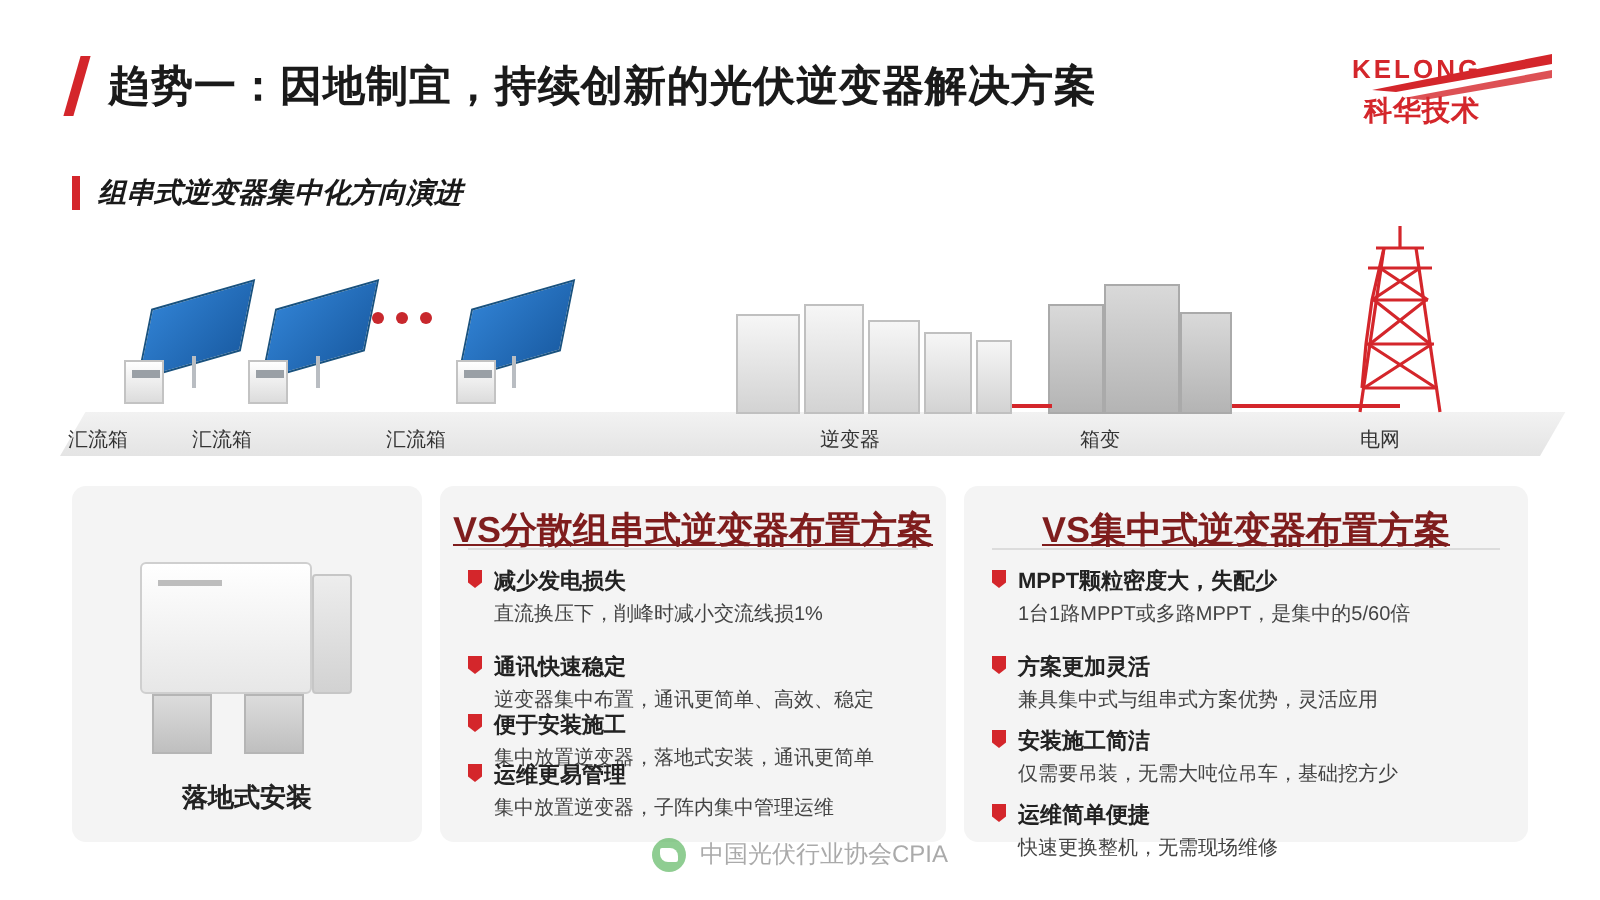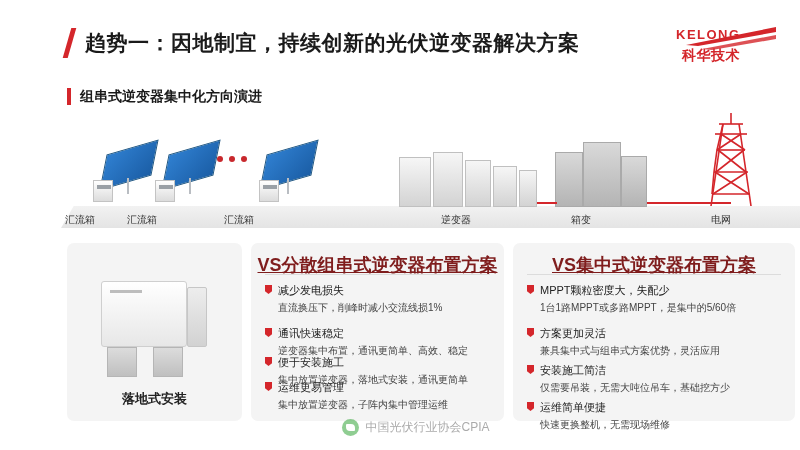--- a/index.html
+++ b/index.html
@@ -3,38 +3,38 @@
 <meta charset="utf-8">
 <style>
   * { box-sizing: border-box; margin: 0; padding: 0; }
   body {
     width: 800px; height: 450px;
     background: #ffffff;
     font-family: "Liberation Sans", sans-serif;
     overflow: hidden;
     position: relative;
   }
-  .slide { position: absolute; inset: 0; background: #fff; margin-left: 31px; }
+  .slide { position: absolute; inset: 0; background: #fff; }
 
   
   .title-row {
     position: absolute; left: 36px; top: 28px;
     display: flex; align-items: center;
   }
   .title-slash {
     width: 5px; height: 30px; background: #d4262b;
     transform: skewX(-16deg); margin-right: 13px;
   }
   .title-text {
     font-size: 21px; font-weight: bold; color: #1a1a1a;
     letter-spacing: 0.5px; white-space: nowrap;
   }
   .subtitle-row {
     position: absolute; left: 36px; top: 88px;
-    display: flex; align-items: flex-start;
+    display: flex; align-items: flex-start; font-style: italic;
   }
   .subtitle-bar {
     width: 4px; height: 17px; background: #d4262b; margin-right: 9px;
   }
   .subtitle-text {
     font-size: 14px; font-weight: bold; color: #1a1a1a;
   }
 
   
   .logo {
@@ -123,21 +123,21 @@
     text-decoration: underline;
   }
   .pb-head-line {
     position: absolute; left: 14px; right: 14px; top: 31px;
     height: 1px; background: #dcdcdc;
   }
 
   .item { position: absolute; left: 14px; right: 10px; }
   .item-head {
     display: flex; align-items: flex-start;
-    font-size: 11px; font-weight: normal; color: #222;
+    font-size: 11px; font-weight: bold; color: #222;
   }
   .flag {
     display: inline-block; width: 7px; height: 9px;
     background: #d4262b; margin-right: 6px; margin-top: 2px;
     clip-path: polygon(0 0, 100% 0, 100% 70%, 50% 100%, 0 70%);
     flex: none;
   }
   .item-body {
     font-size: 10px; color: #444; margin-top: 3px; margin-left: 13px;
     line-height: 1.35;

